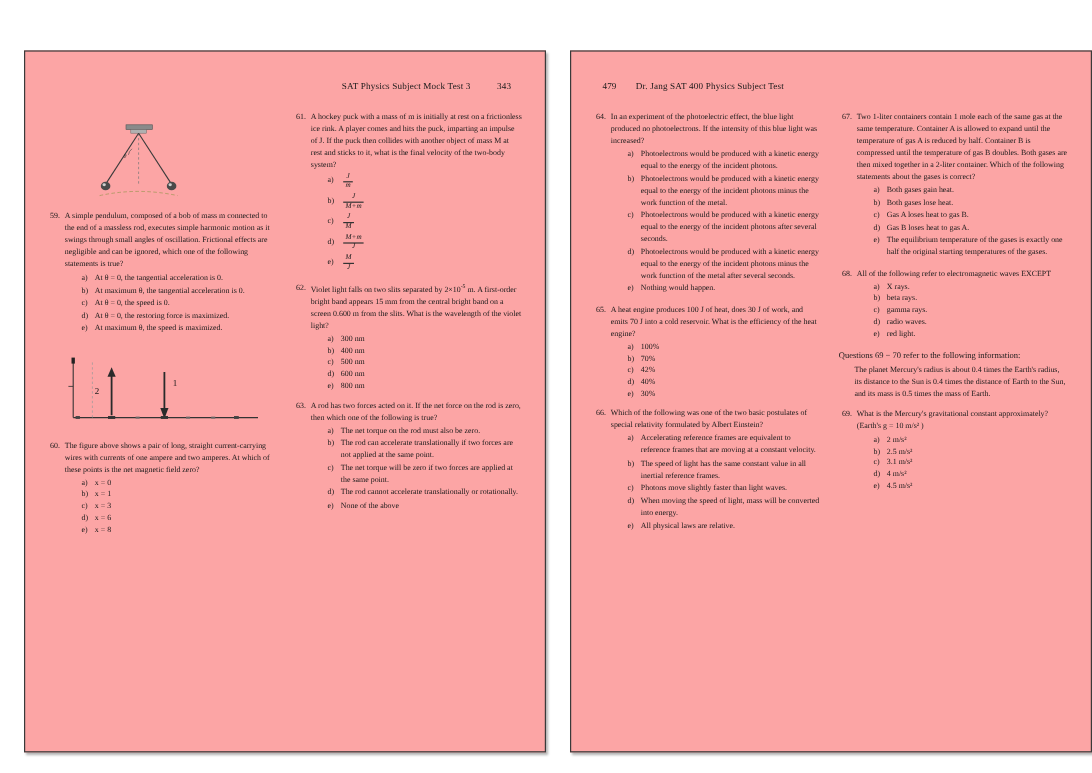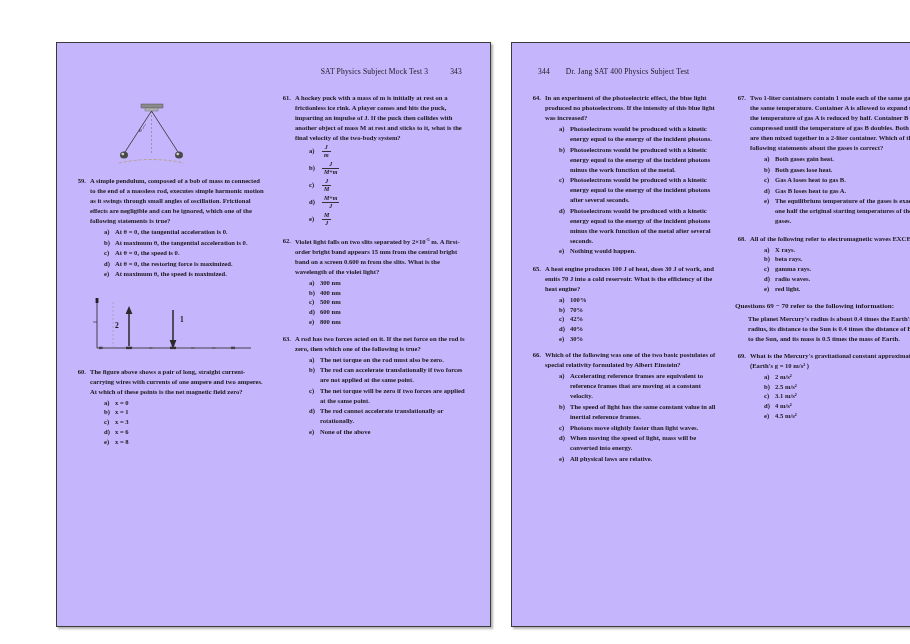--- a/index.html
+++ b/index.html
@@ -15,26 +15,25 @@
     overflow: hidden;
   }
   .spread {
     position: absolute;
     left: 0; top: 0;
     width: 910px;
     height: 644px;
   }
   .page {
     position: absolute;
-    background: #c4b5fd;
+    background: #fca5a5;
     border: 1px solid #3a3a3a;
     box-shadow: 2px 2px 2px rgba(0,0,0,0.30);
     box-sizing: border-box;
     overflow: hidden;
-    margin-left: 36px;
   }
   .page-left  { left: 20px;  top: 42px; width: 435px; height: 585px; }
   .page-right { left: 475px; top: 42px; width: 435px; height: 585px; }
 
   .page-inner {
     position: absolute;
     left: 0; top: 0; right: 0; bottom: 0;
     padding: 24px 18px 14px 18px;
     box-sizing: border-box;
   }
@@ -50,21 +49,20 @@
   .runhead .folio-gap { display: inline-block; width: 22px; }
   .runhead.left-align  { text-align: left; padding-left: 8px; }
   .runhead.left-align .folio-gap { display: inline-block; width: 16px; }
 
   
   .cols {
     display: flex;
     gap: 14px;
     margin-top: 12px;
     height: 520px;
-    font-weight: bold;
   }
   .col {
     width: 191px;
     flex: 0 0 191px;
     font-size: 6.6px;
     line-height: 1.52;
   }
 
   .q {
     display: flex;
@@ -359,21 +357,21 @@
 
         </div>
       </div>
     </div>
   </div>
 
   <div class="page page-right">
     <div class="page-inner">
 
       <div class="runhead left-align">
-        <span>344</span><span class="folio-gap"></span><span>Dr. Jang SAT 400 Physics Subject Test</span>
+        <span>479</span><span class="folio-gap"></span><span>Dr. Jang SAT 400 Physics Subject Test</span>
       </div>
 
       <div class="cols">
 
         <div class="col">
 
           <div class="q">
             <div class="q-num">64.</div>
             <div class="q-body">
               <div class="q-stem">In an experiment of the photoelectric effect, the blue light produced no photoelectrons. If the intensity of this blue light was increased?</div>

